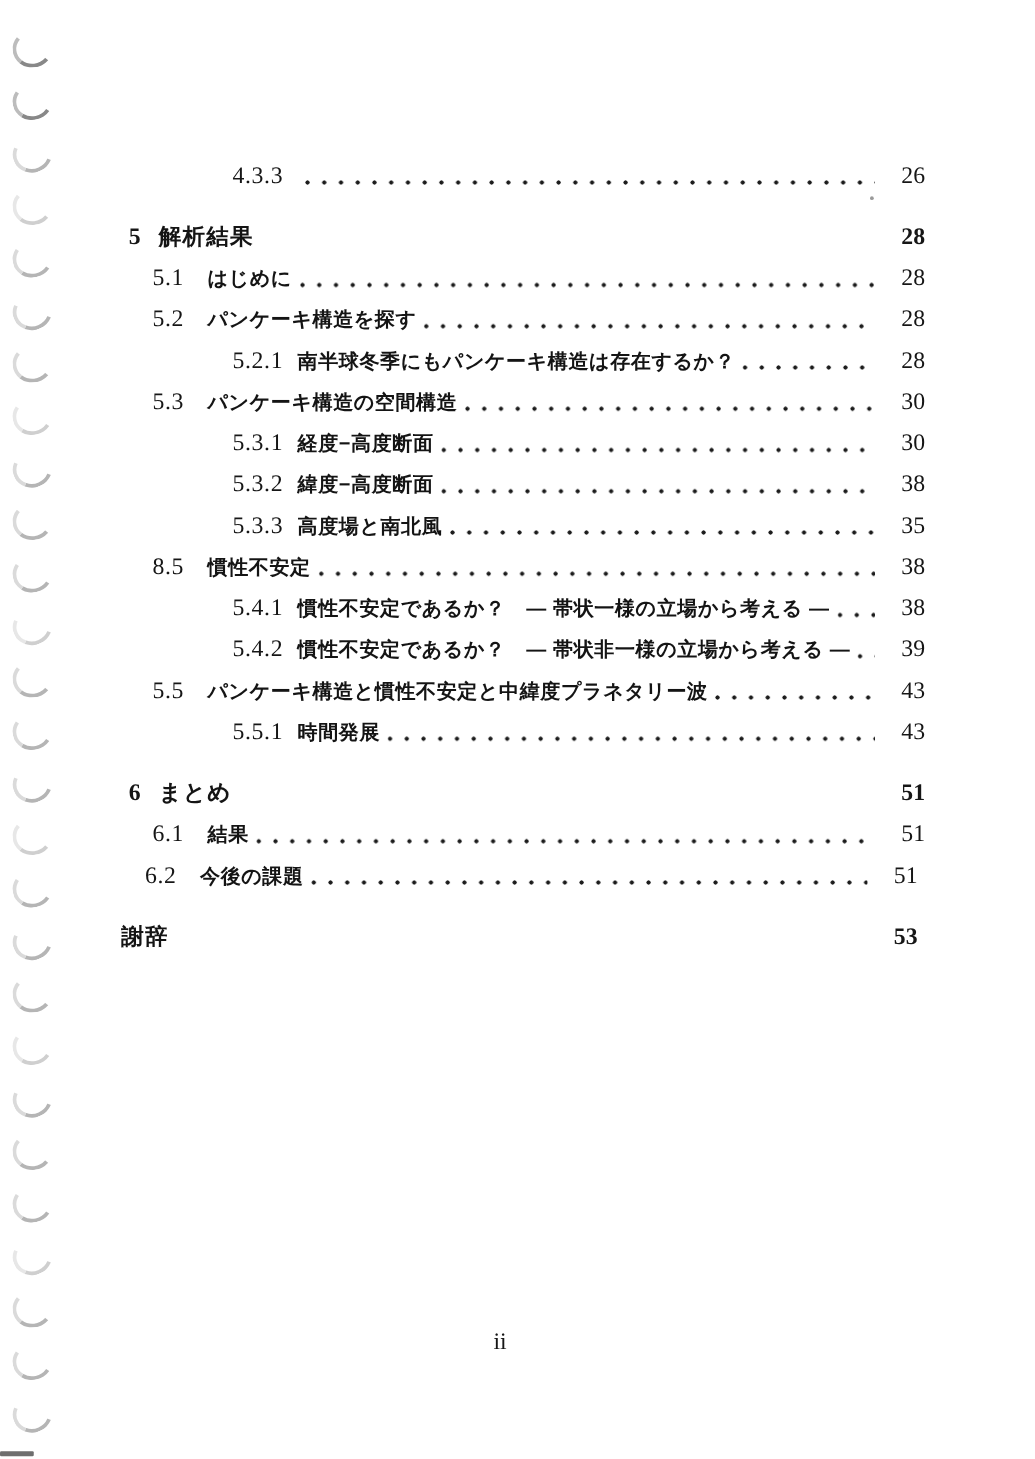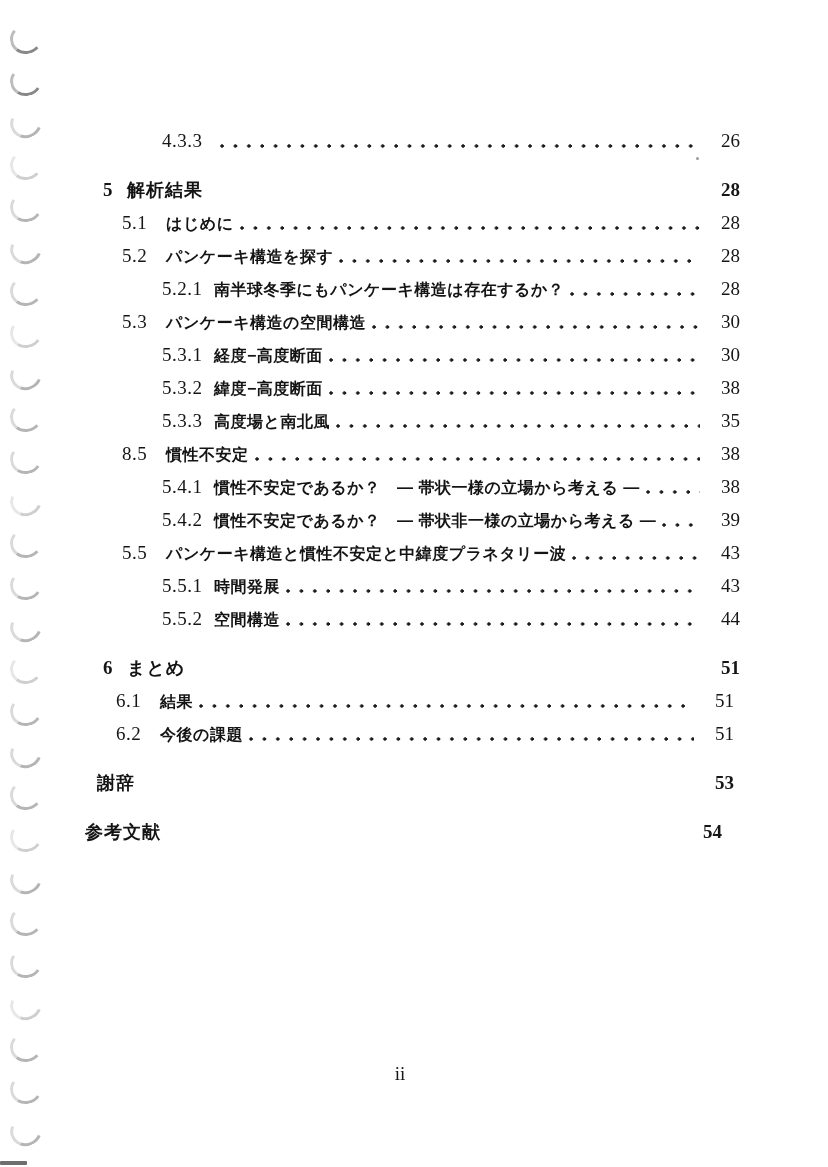--- a/index.html
+++ b/index.html
@@ -15,21 +15,21 @@
   .num{
     font-family:"Liberation Serif","DejaVu Serif",serif;
     font-size:19px;line-height:33px;letter-spacing:.5px;flex:none;color:#161616;
   }
   .title{font-size:16px;line-height:33px;font-weight:700;flex:none;letter-spacing:.5px;color:#141414;}
   .l1 .num{width:24px;font-weight:700;}
   .l1 .title{font-size:18px;letter-spacing:1px;}
   .l2{padding-left:19px;}
   .l2 .num{width:44px;}
   .l3{padding-left:59px;}
-  .l3 .num{width:52px;}
+  .l3 .num{width:52px;margin-left:24px;}
   .leader{flex:1 1 auto;align-self:flex-end;height:4px;margin:0 10px 9px 6px;}
   .row.has-dots .leader{
     background-image:radial-gradient(circle at 2px 2px,#1c1c1c 1.45px,rgba(0,0,0,0) 1.9px);
     background-size:13.4px 4px;background-repeat:repeat-x;background-position:left bottom;
   }
   .pagenum{
     font-family:"Liberation Serif","DejaVu Serif",serif;
     font-size:19px;line-height:33px;flex:none;min-width:30px;text-align:right;color:#161616;
   }
   .l1 .pagenum{font-weight:700;}
@@ -166,26 +166,20 @@
     <span class="title">パンケーキ構造と慣性不安定と中緯度プラネタリー波</span>
     <span class="leader"></span>
     <span class="pagenum">43</span>
   </div>
       <div class="row l3 has-dots">
     <span class="num">5.5.1</span>
     <span class="title">時間発展</span>
     <span class="leader"></span>
     <span class="pagenum">43</span>
   </div>
-      <div class="row l3 has-dots">
-    <span class="num">5.5.2</span>
-    <span class="title">空間構造</span>
-    <span class="leader"></span>
-    <span class="pagenum">44</span>
-  </div>
       <div class="row l1 gap">
     <span class="num">6</span>
     <span class="title">まとめ</span>
     <span class="leader"></span>
     <span class="pagenum">51</span>
   </div>
       <div class="row l2 has-dots">
     <span class="num">6.1</span>
     <span class="title">結果</span>
     <span class="leader"></span>
@@ -195,24 +189,18 @@
     <span class="num">6.2</span>
     <span class="title">今後の課題</span>
     <span class="leader"></span>
     <span class="pagenum">51</span>
   </div>
       <div class="row l1 gap">
 
     <span class="title">謝辞</span>
     <span class="leader"></span>
     <span class="pagenum">53</span>
-  </div>
-      <div class="row l1 gap">
-
-    <span class="title">参考文献</span>
-    <span class="leader"></span>
-    <span class="pagenum">54</span>
   </div>
     </nav>
   <div class="footer">ii</div>
   <div class="corner-mark"></div>
   <div class="speck"></div>
 </main>
 
 </body></html>

